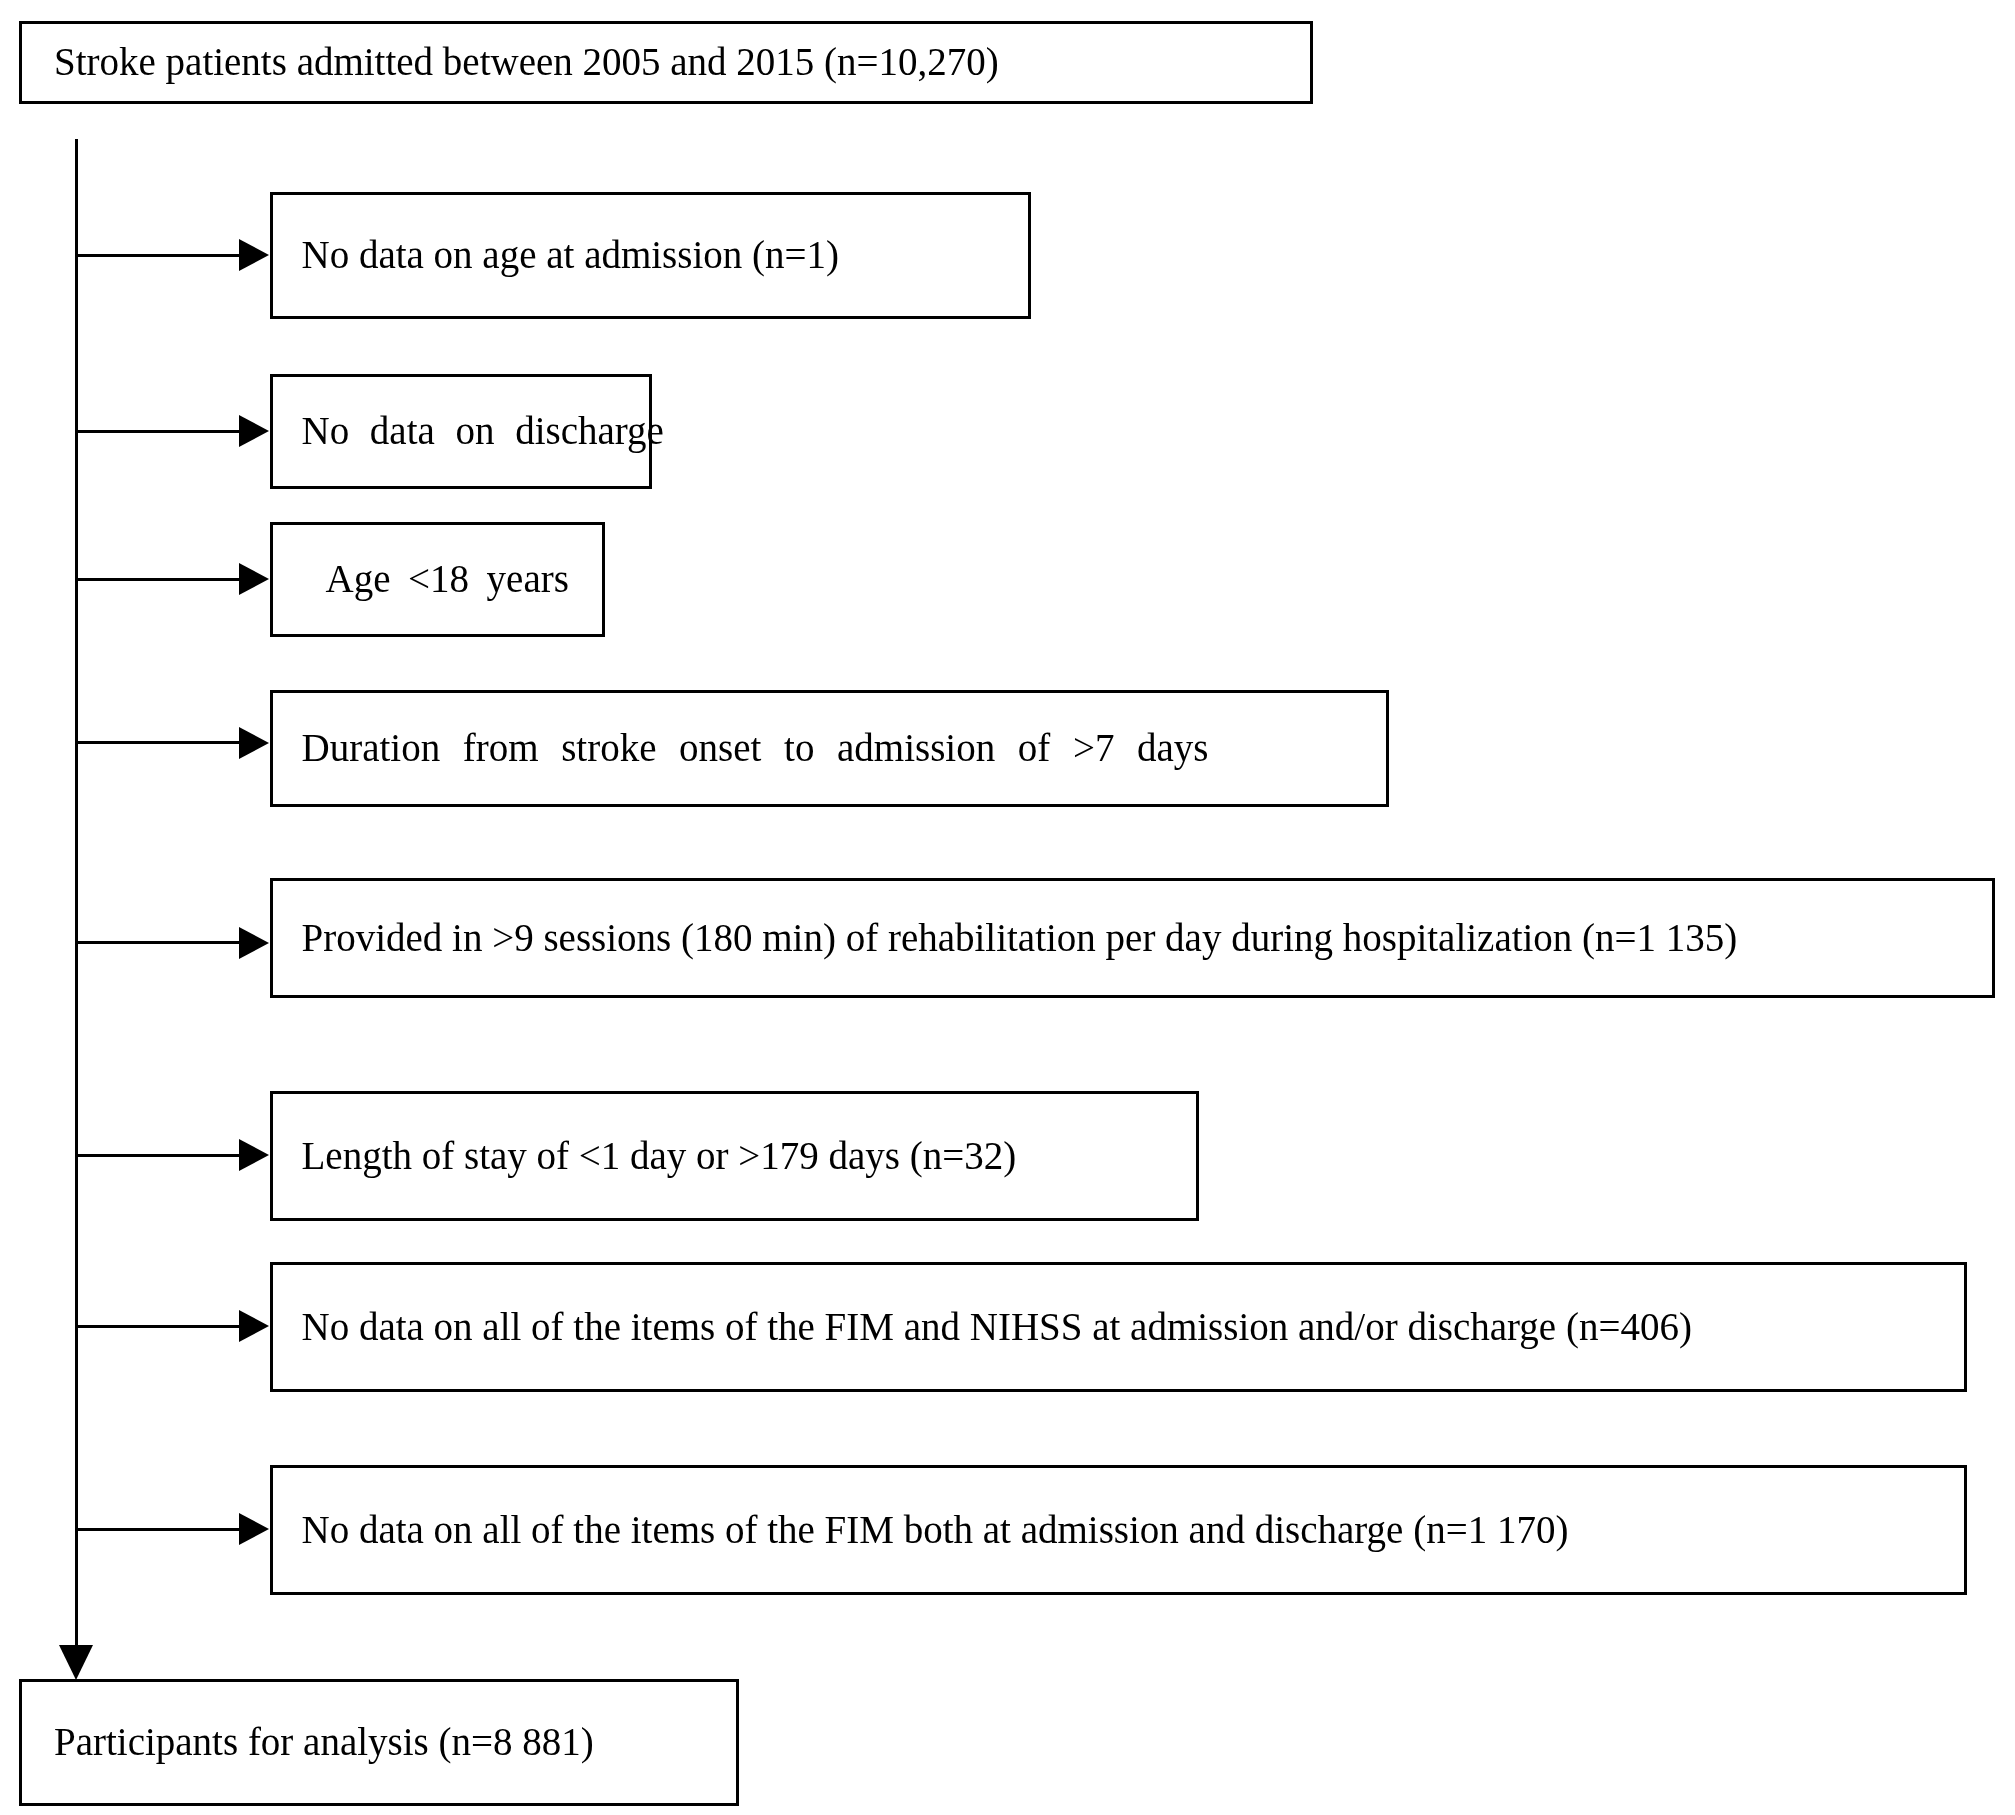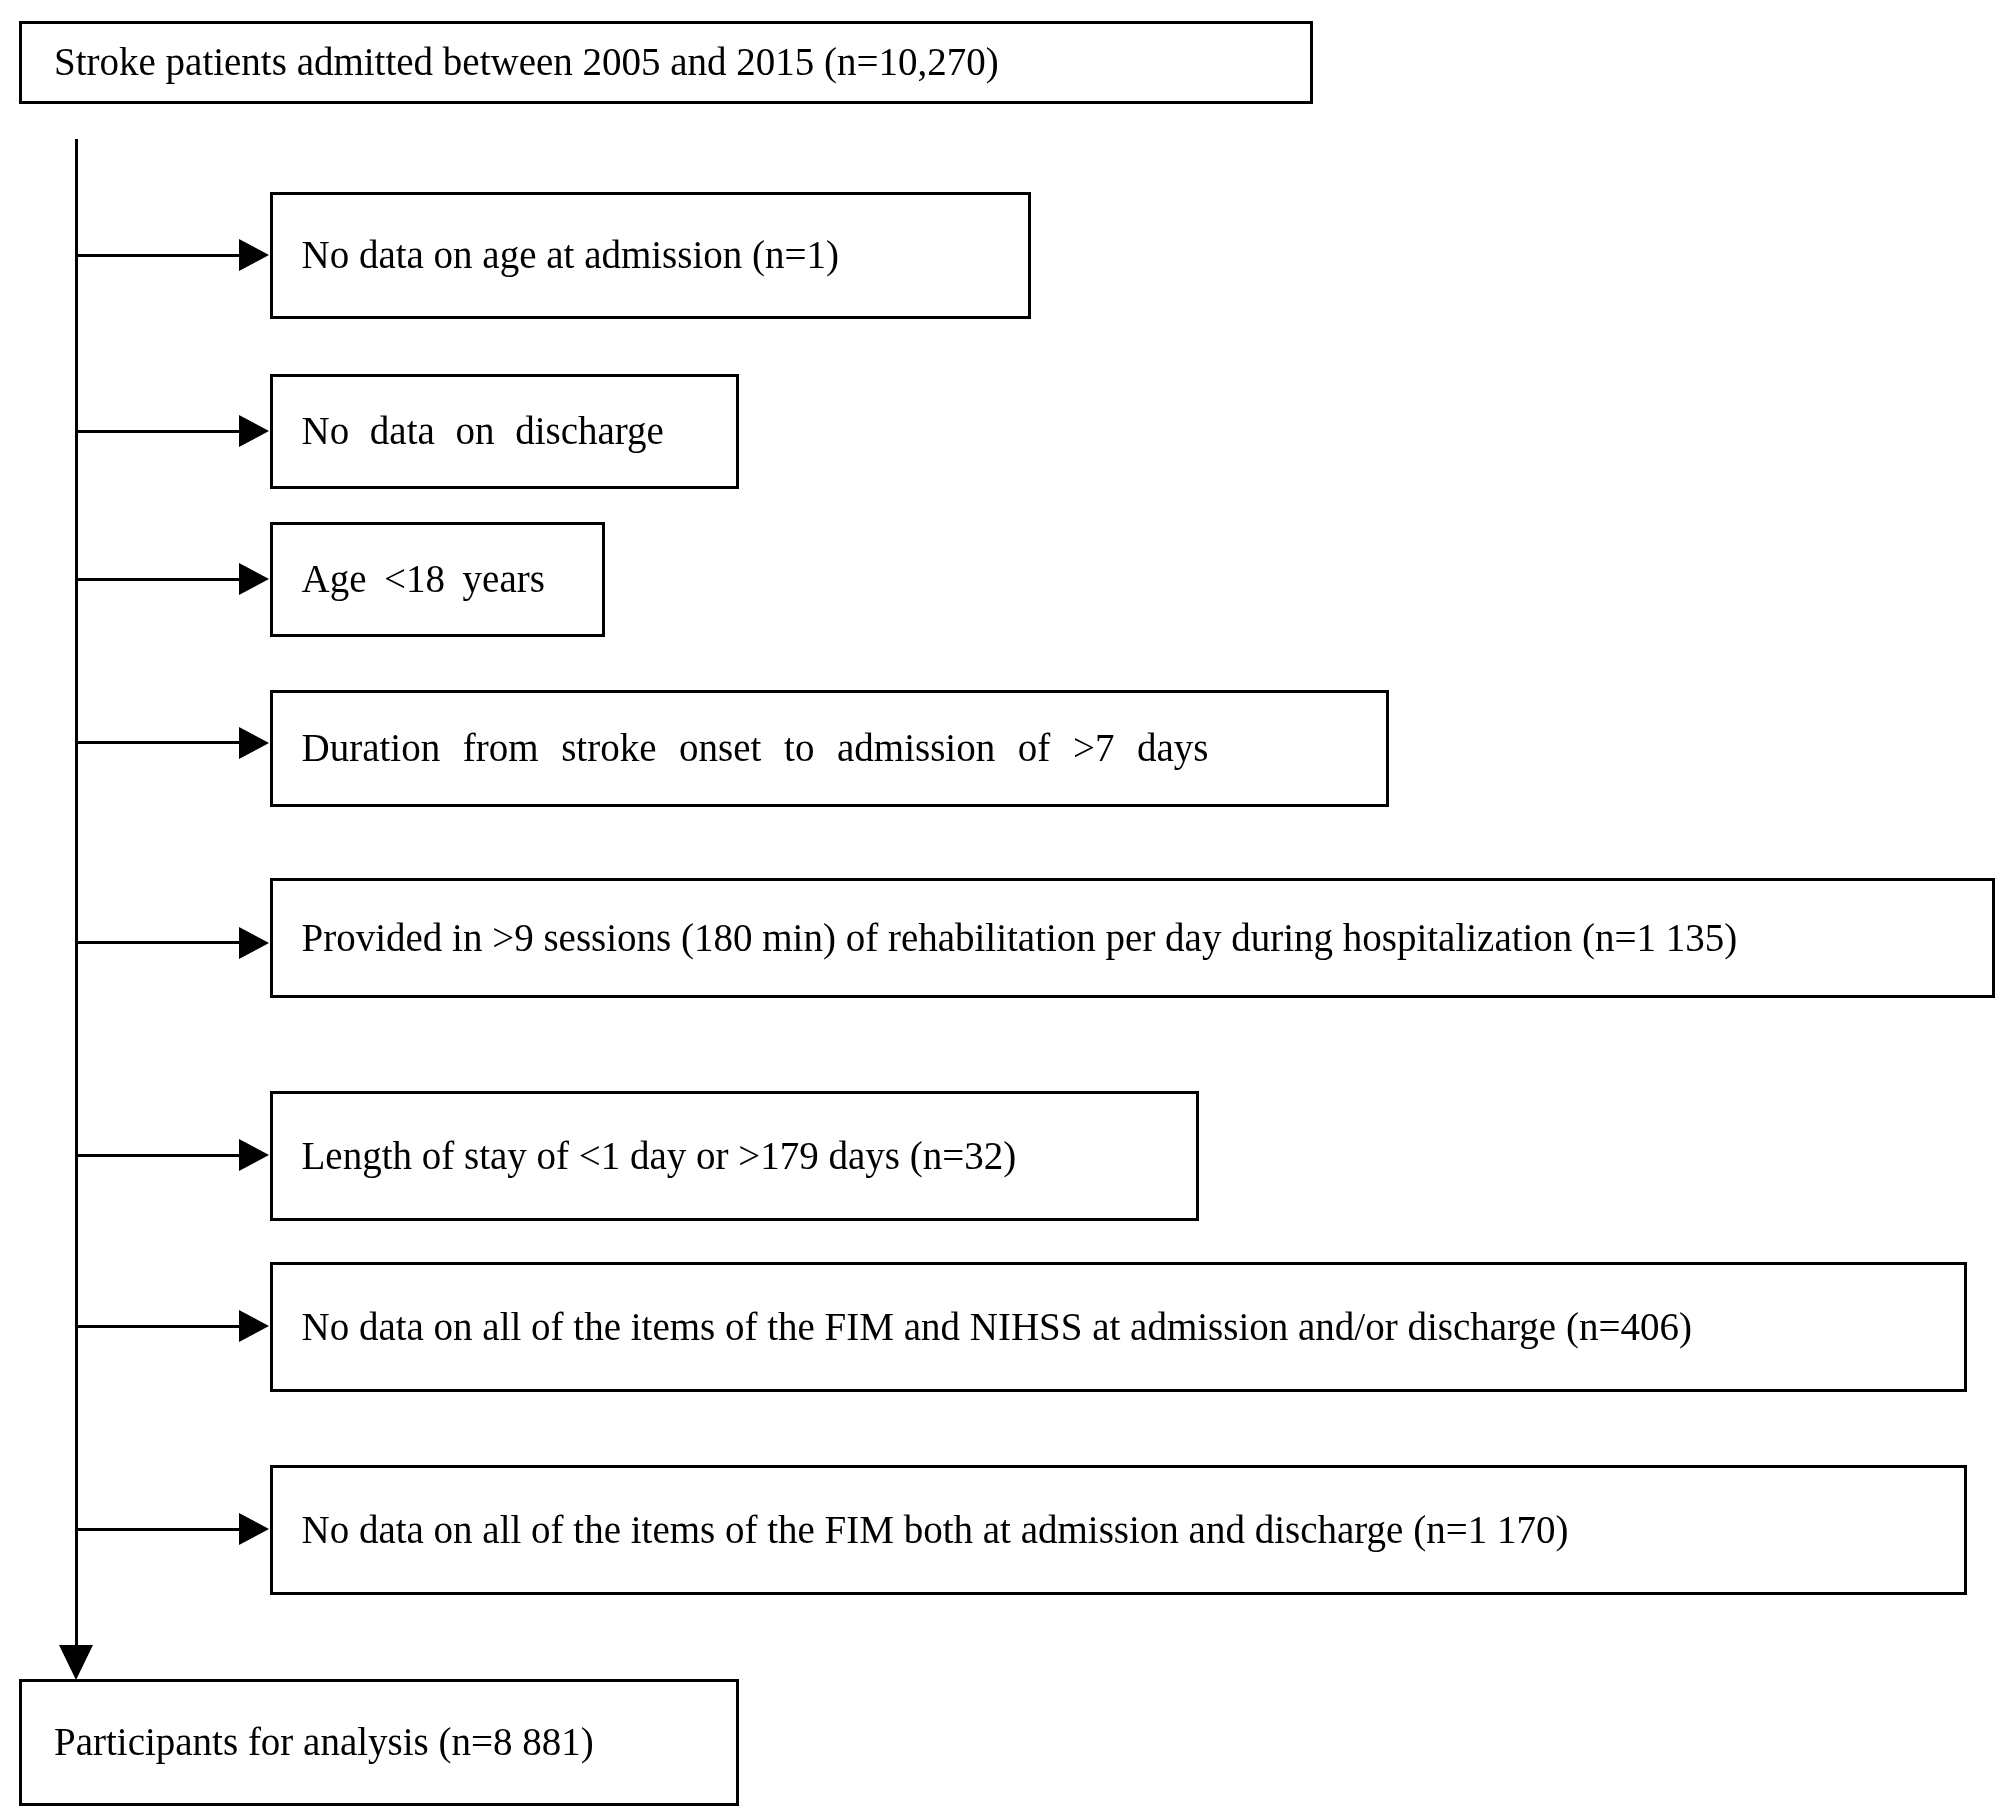--- a/index.html
+++ b/index.html
@@ -24,31 +24,31 @@
     display: flex;
     align-items: center;
     font-size: 39px;
     line-height: 1.15;
     padding: 0 28.5px;
     white-space: nowrap;
   }
   
   #box-source  { left: 19px;  top: 21px;   width: 1294px; height: 83px; padding: 0 32px; }
   #box-excl-1  { left: 270px; top: 192px;  width: 761px; height: 127px; }
-  #box-excl-2  { left: 270px; top: 374px;  width: 469px;  height: 115px; }
+  #box-excl-2  { left: 270px; top: 374px;  width: 382px;  height: 115px; }
   #box-excl-3  { left: 270px; top: 522px;  width: 335px;  height: 115px; }
   #box-excl-4  { left: 270px; top: 690px; width: 1119px; height: 117px; }
   #box-excl-5  { left: 270px; top: 878px; width: 1725px; height: 120px; }
   #box-excl-6  { left: 270px; top: 1091px; width: 929px; height: 130px; }
   #box-excl-7  { left: 270px; top: 1262px; width: 1697px; height: 130px; }
   #box-excl-8  { left: 270px; top: 1465px; width: 1697px; height: 130px; }
   #box-result  { left: 19px;  top: 1679px; width: 720px; height: 127px; padding: 0 32px; }
 
   
-  .ws-sm { word-spacing: 0.20em; }
+  .ws-sm { word-spacing: 0.20em; margin-left: 24px; }
   .ws-md { word-spacing: 0.28em; }
   .ws-lg { word-spacing: 0.33em; }
 
   
   .spine {
     position: absolute;
     left: 75px;
     top: 139px;
     width: 3.2px;
     height: 1506px;

